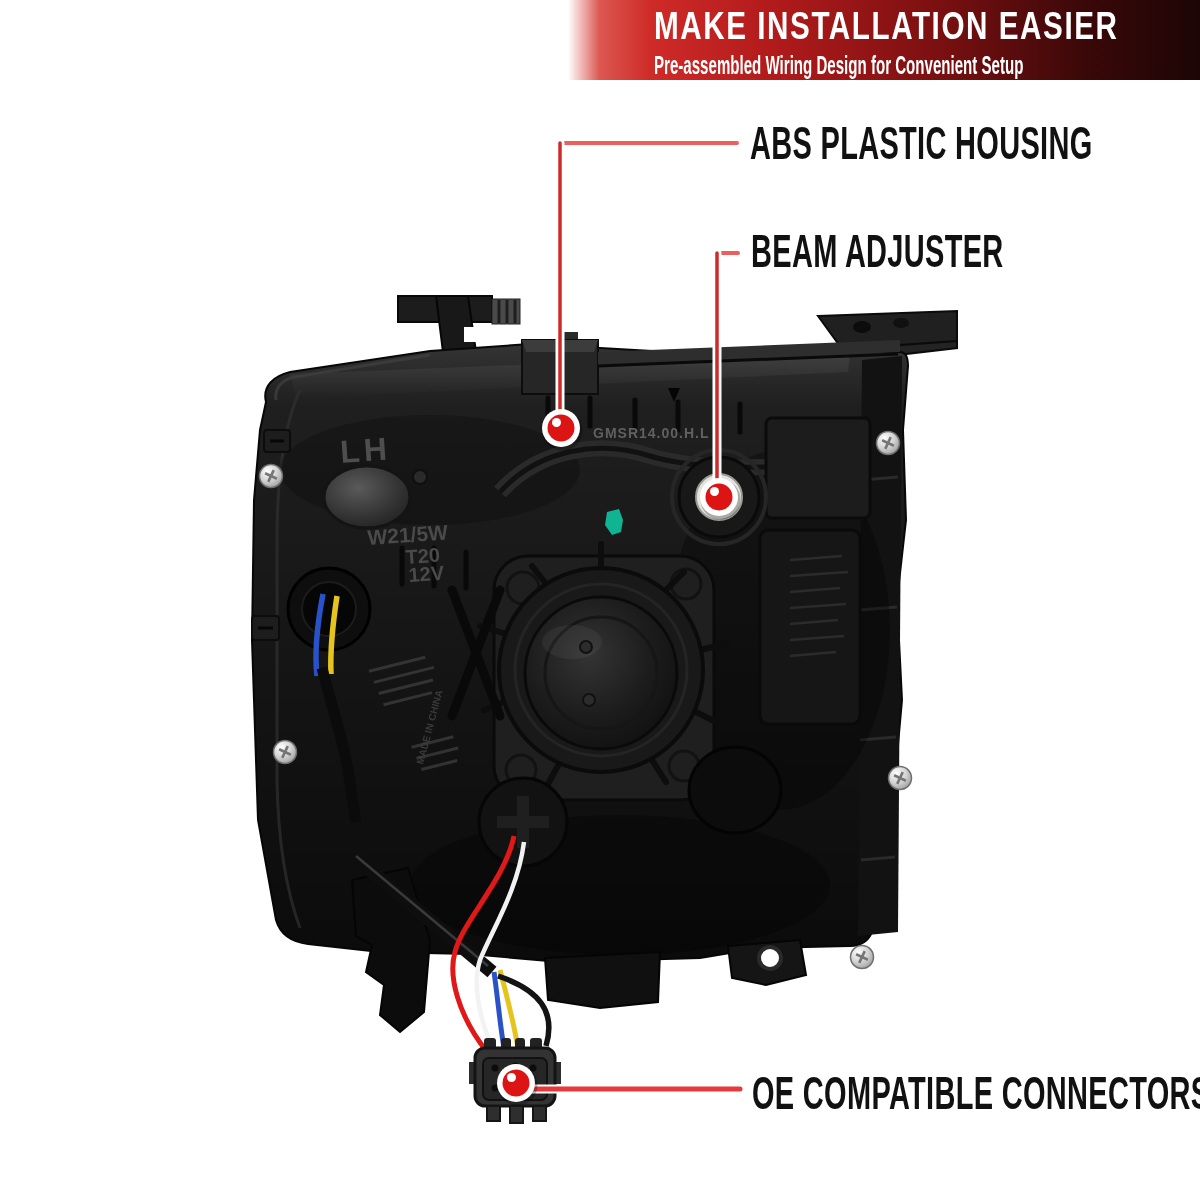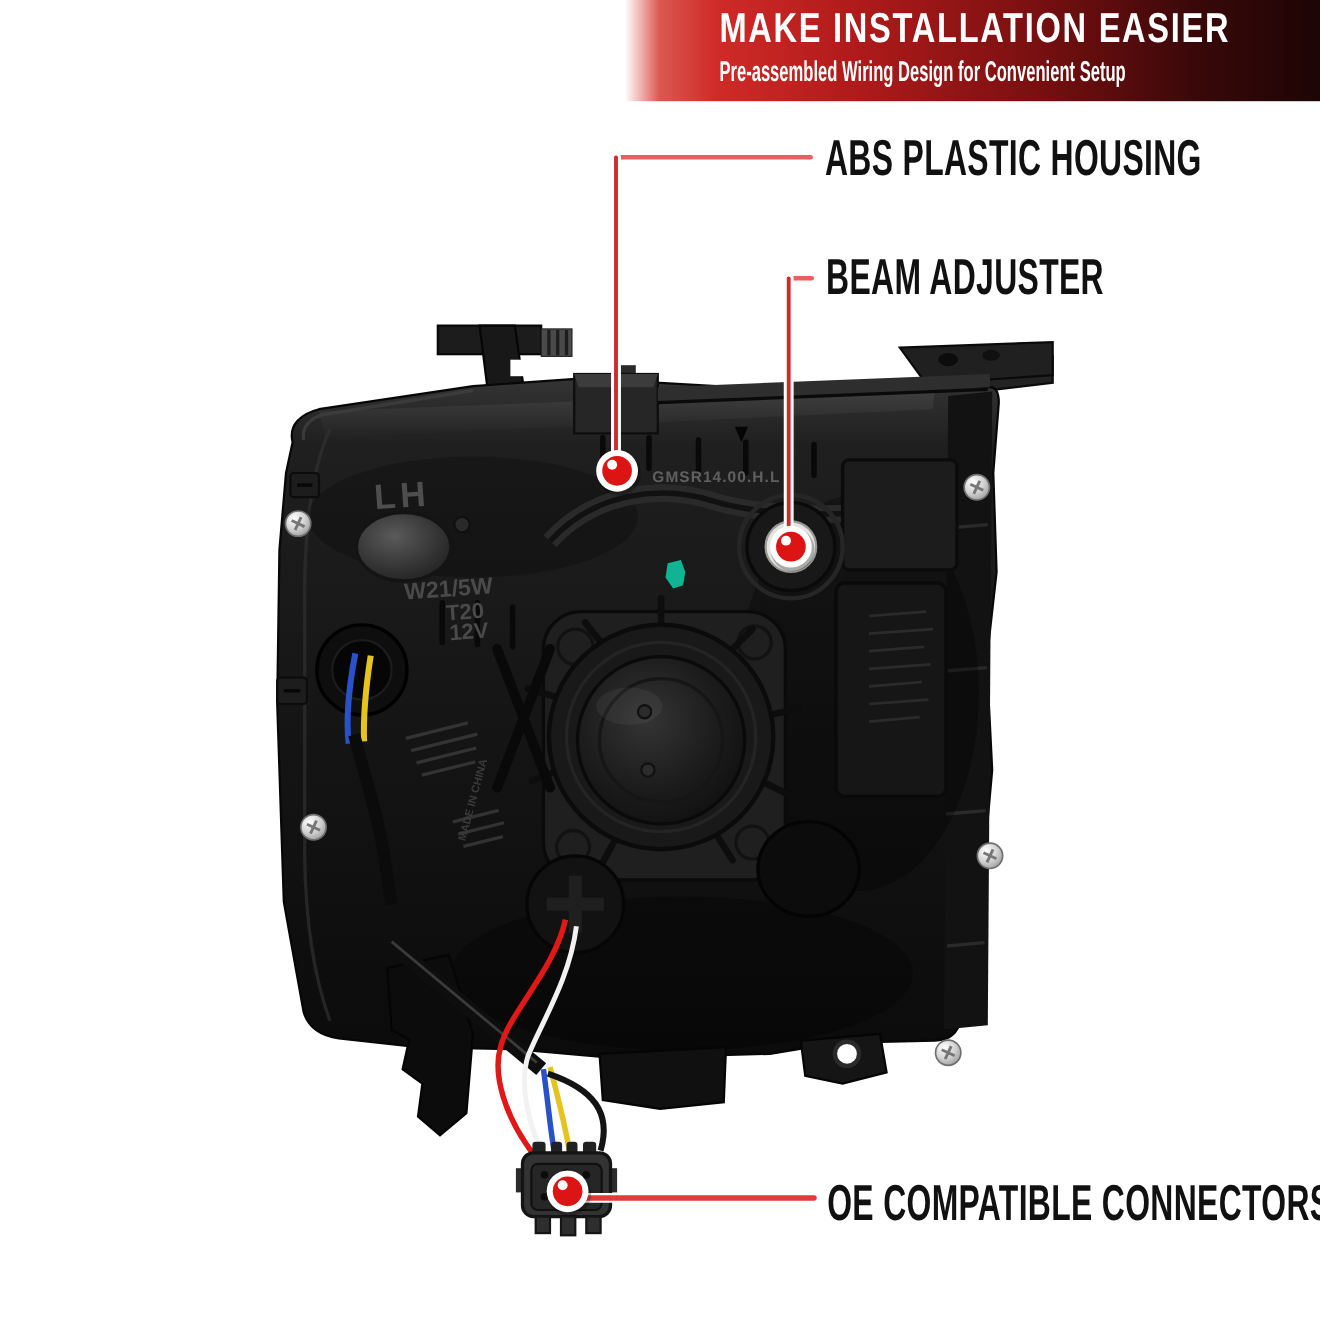--- a/index.html
+++ b/index.html
@@ -1,20 +1,20 @@
 <!DOCTYPE html>
 <html><head>
 <meta charset="utf-8">
 <style>
   html,body{margin:0;padding:0;background:#fff;}
   .stage{position:relative;width:1200px;height:1200px;background:#ffffff;overflow:hidden;
          font-family:"Liberation Sans",sans-serif;}
   svg{position:absolute;left:0;top:0;}
   
-  .banner{position:absolute;left:568px;top:0;width:632px;height:92px;
+  .banner{position:absolute;left:568px;top:0;width:632px;height:80px;
     background:linear-gradient(90deg, rgba(216,60,52,0) 0%, rgba(214,58,50,.85) 5%,
       #cf2b28 13%, #b21b1b 32%, #7c1011 58%, #3a0809 82%, #1d0505 100%);}
   .banner-title{position:absolute;left:86px;top:6px;font-size:38px;font-weight:bold;color:#fff;
     transform:scaleX(.78);transform-origin:left top;letter-spacing:2px;white-space:nowrap;line-height:1.1;}
   .banner-subtitle{position:absolute;left:86px;top:51px;font-size:26px;font-weight:bold;color:#fff;
     transform:scaleX(.58);transform-origin:left top;white-space:nowrap;line-height:1.1;}
   
   .callout-label{position:absolute;font-weight:bold;font-size:46px;line-height:1;color:#111;
     transform:scaleX(.63);transform-origin:left top;white-space:nowrap;letter-spacing:.5px;}
   .lbl-abs{left:750px;top:120px;}

